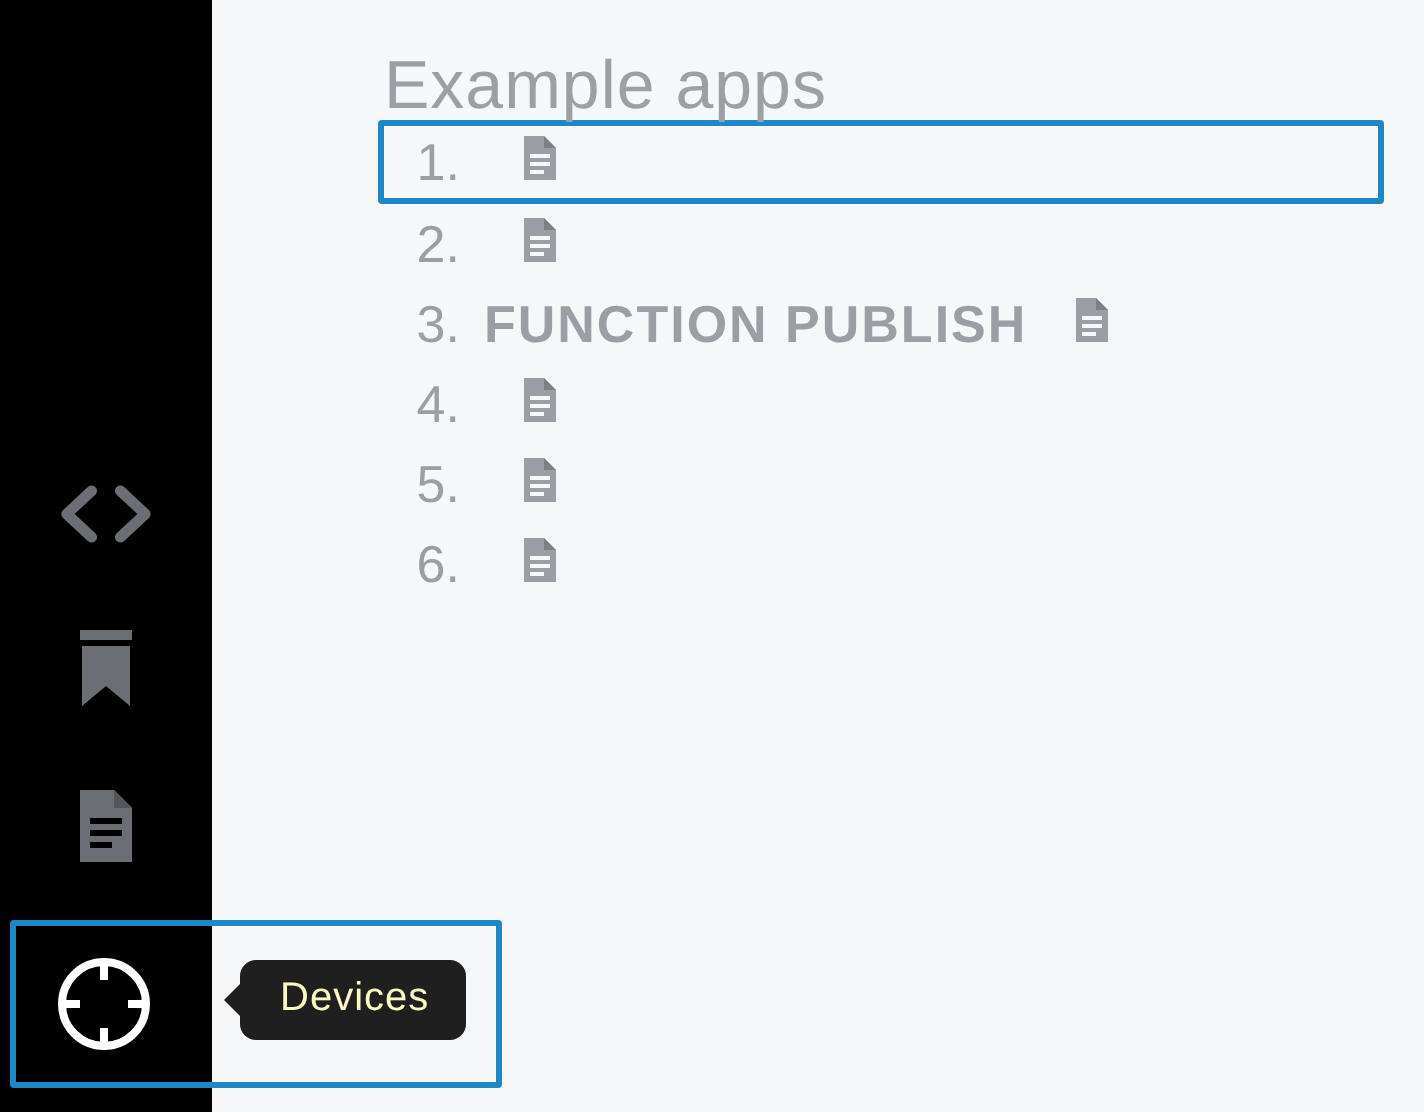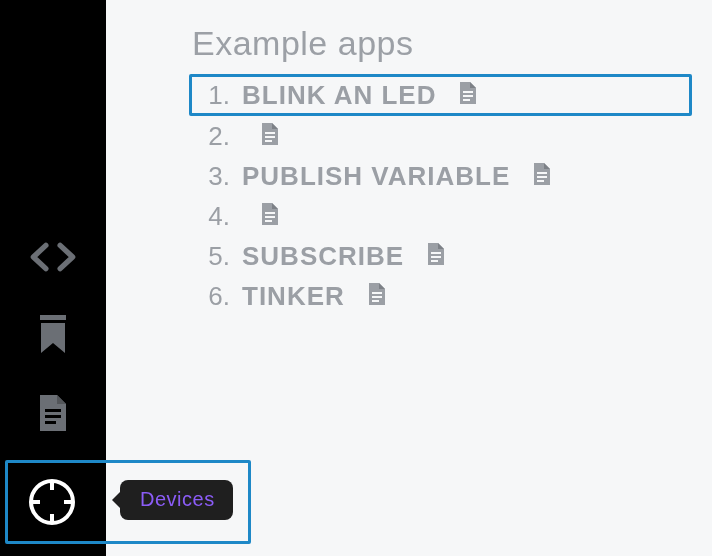--- a/index.html
+++ b/index.html
@@ -46,21 +46,21 @@
     display: flex;
     align-items: center;
     justify-content: center;
     cursor: pointer;
   }
   .tooltip {
     position: absolute;
     left: 120px;
     bottom: 36px;
     background: #1f1f1f;
-    color: #8b5cf6;
+    color: #fef9c3;
     font-size: 20px;
     font-weight: 300;
     padding: 8px 18px 9px 20px;
     border-radius: 8px;
     letter-spacing: 0.5px;
   }
   .tooltip::before {
     content: "";
     position: absolute;
     left: -8px;
@@ -74,21 +74,20 @@
   .main {
     flex: 1;
     padding: 24px 20px 20px 86px;
     position: relative;
   }
   .section-title {
     font-size: 34px;
     font-weight: 300;
     color: #9ca0a6;
     letter-spacing: 0.5px;
-    margin-bottom: 14px;
   }
   .app-list {
     list-style: none;
     counter-reset: item;
   }
   .app-item {
     counter-increment: item;
     display: flex;
     align-items: center;
     font-size: 26px;
@@ -162,79 +161,76 @@
     <line x1="37" y1="25" x2="47" y2="25" stroke="#fff" stroke-width="4"></line>
   </svg>
 </div>
 <div class="tooltip">Devices</div>
 <div class="devices-region"></div>
 
 <div class="main">
   <div class="section-title">Example apps</div>
   <ol class="app-list">
     <li class="app-item hl">
-      <span class="label">BLINK AN LED</span>
-      <span class="file-icon">
-        <svg width="20" height="24" viewBox="0 0 20 24">
-            <path d="M2 1 H12 L18 7 V23 H2 Z" fill="#9b9fa5"></path>
-            <path d="M12 1 V7 H18 Z" fill="#7d8187"></path>
-            <rect x="5" y="10" width="10" height="2" fill="#f6f7f8"></rect>
-            <rect x="5" y="14" width="10" height="2" fill="#f6f7f8"></rect>
-            <rect x="5" y="18" width="7" height="2" fill="#f6f7f8"></rect>
-          </svg>
-      </span>
-    </li>
-    <li class="app-item">
-      <span class="file-icon">
-        <svg width="20" height="24" viewBox="0 0 20 24">
-            <path d="M2 1 H12 L18 7 V23 H2 Z" fill="#9b9fa5"></path>
-            <path d="M12 1 V7 H18 Z" fill="#7d8187"></path>
-            <rect x="5" y="10" width="10" height="2" fill="#f6f7f8"></rect>
-            <rect x="5" y="14" width="10" height="2" fill="#f6f7f8"></rect>
-            <rect x="5" y="18" width="7" height="2" fill="#f6f7f8"></rect>
-          </svg>
-      </span>
-    </li>
-    <li class="app-item">
-      <span class="label">PUBLISH VARIABLE</span>
-      <span class="file-icon">
-        <svg width="20" height="24" viewBox="0 0 20 24">
-            <path d="M2 1 H12 L18 7 V23 H2 Z" fill="#9b9fa5"></path>
-            <path d="M12 1 V7 H18 Z" fill="#7d8187"></path>
-            <rect x="5" y="10" width="10" height="2" fill="#f6f7f8"></rect>
-            <rect x="5" y="14" width="10" height="2" fill="#f6f7f8"></rect>
-            <rect x="5" y="18" width="7" height="2" fill="#f6f7f8"></rect>
-          </svg>
-      </span>
-    </li>
-    <li class="app-item">
-      <span class="file-icon">
-        <svg width="20" height="24" viewBox="0 0 20 24">
-            <path d="M2 1 H12 L18 7 V23 H2 Z" fill="#9b9fa5"></path>
-            <path d="M12 1 V7 H18 Z" fill="#7d8187"></path>
-            <rect x="5" y="10" width="10" height="2" fill="#f6f7f8"></rect>
-            <rect x="5" y="14" width="10" height="2" fill="#f6f7f8"></rect>
-            <rect x="5" y="18" width="7" height="2" fill="#f6f7f8"></rect>
-          </svg>
-      </span>
-    </li>
-    <li class="app-item">
-      <span class="label">SUBSCRIBE</span>
-      <span class="file-icon">
-        <svg width="20" height="24" viewBox="0 0 20 24">
-            <path d="M2 1 H12 L18 7 V23 H2 Z" fill="#9b9fa5"></path>
-            <path d="M12 1 V7 H18 Z" fill="#7d8187"></path>
-            <rect x="5" y="10" width="10" height="2" fill="#f6f7f8"></rect>
-            <rect x="5" y="14" width="10" height="2" fill="#f6f7f8"></rect>
-            <rect x="5" y="18" width="7" height="2" fill="#f6f7f8"></rect>
-          </svg>
-      </span>
-    </li>
-    <li class="app-item">
-      <span class="label">TINKER</span>
+      <span class="file-icon">
+        <svg width="20" height="24" viewBox="0 0 20 24">
+            <path d="M2 1 H12 L18 7 V23 H2 Z" fill="#9b9fa5"></path>
+            <path d="M12 1 V7 H18 Z" fill="#7d8187"></path>
+            <rect x="5" y="10" width="10" height="2" fill="#f6f7f8"></rect>
+            <rect x="5" y="14" width="10" height="2" fill="#f6f7f8"></rect>
+            <rect x="5" y="18" width="7" height="2" fill="#f6f7f8"></rect>
+          </svg>
+      </span>
+    </li>
+    <li class="app-item">
+      <span class="file-icon">
+        <svg width="20" height="24" viewBox="0 0 20 24">
+            <path d="M2 1 H12 L18 7 V23 H2 Z" fill="#9b9fa5"></path>
+            <path d="M12 1 V7 H18 Z" fill="#7d8187"></path>
+            <rect x="5" y="10" width="10" height="2" fill="#f6f7f8"></rect>
+            <rect x="5" y="14" width="10" height="2" fill="#f6f7f8"></rect>
+            <rect x="5" y="18" width="7" height="2" fill="#f6f7f8"></rect>
+          </svg>
+      </span>
+    </li>
+    <li class="app-item">
+      <span class="label">FUNCTION PUBLISH</span>
+      <span class="file-icon">
+        <svg width="20" height="24" viewBox="0 0 20 24">
+            <path d="M2 1 H12 L18 7 V23 H2 Z" fill="#9b9fa5"></path>
+            <path d="M12 1 V7 H18 Z" fill="#7d8187"></path>
+            <rect x="5" y="10" width="10" height="2" fill="#f6f7f8"></rect>
+            <rect x="5" y="14" width="10" height="2" fill="#f6f7f8"></rect>
+            <rect x="5" y="18" width="7" height="2" fill="#f6f7f8"></rect>
+          </svg>
+      </span>
+    </li>
+    <li class="app-item">
+      <span class="file-icon">
+        <svg width="20" height="24" viewBox="0 0 20 24">
+            <path d="M2 1 H12 L18 7 V23 H2 Z" fill="#9b9fa5"></path>
+            <path d="M12 1 V7 H18 Z" fill="#7d8187"></path>
+            <rect x="5" y="10" width="10" height="2" fill="#f6f7f8"></rect>
+            <rect x="5" y="14" width="10" height="2" fill="#f6f7f8"></rect>
+            <rect x="5" y="18" width="7" height="2" fill="#f6f7f8"></rect>
+          </svg>
+      </span>
+    </li>
+    <li class="app-item">
+      <span class="file-icon">
+        <svg width="20" height="24" viewBox="0 0 20 24">
+            <path d="M2 1 H12 L18 7 V23 H2 Z" fill="#9b9fa5"></path>
+            <path d="M12 1 V7 H18 Z" fill="#7d8187"></path>
+            <rect x="5" y="10" width="10" height="2" fill="#f6f7f8"></rect>
+            <rect x="5" y="14" width="10" height="2" fill="#f6f7f8"></rect>
+            <rect x="5" y="18" width="7" height="2" fill="#f6f7f8"></rect>
+          </svg>
+      </span>
+    </li>
+    <li class="app-item">
       <span class="file-icon">
         <svg width="20" height="24" viewBox="0 0 20 24">
             <path d="M2 1 H12 L18 7 V23 H2 Z" fill="#9b9fa5"></path>
             <path d="M12 1 V7 H18 Z" fill="#7d8187"></path>
             <rect x="5" y="10" width="10" height="2" fill="#f6f7f8"></rect>
             <rect x="5" y="14" width="10" height="2" fill="#f6f7f8"></rect>
             <rect x="5" y="18" width="7" height="2" fill="#f6f7f8"></rect>
           </svg>
       </span>
     </li>

